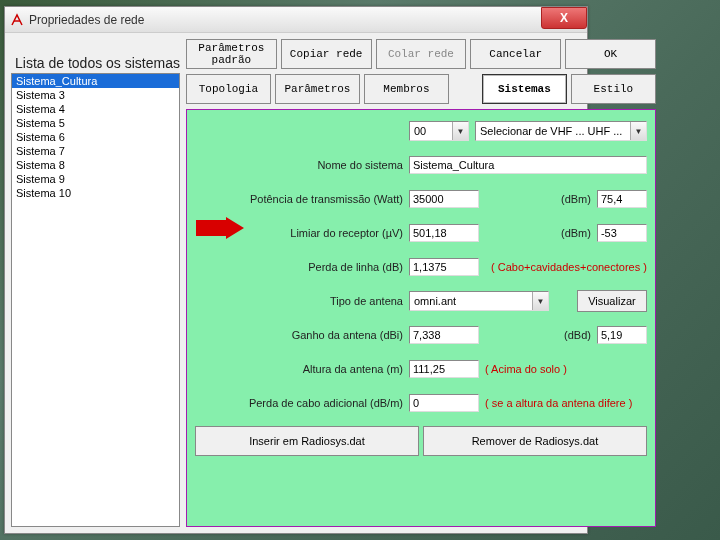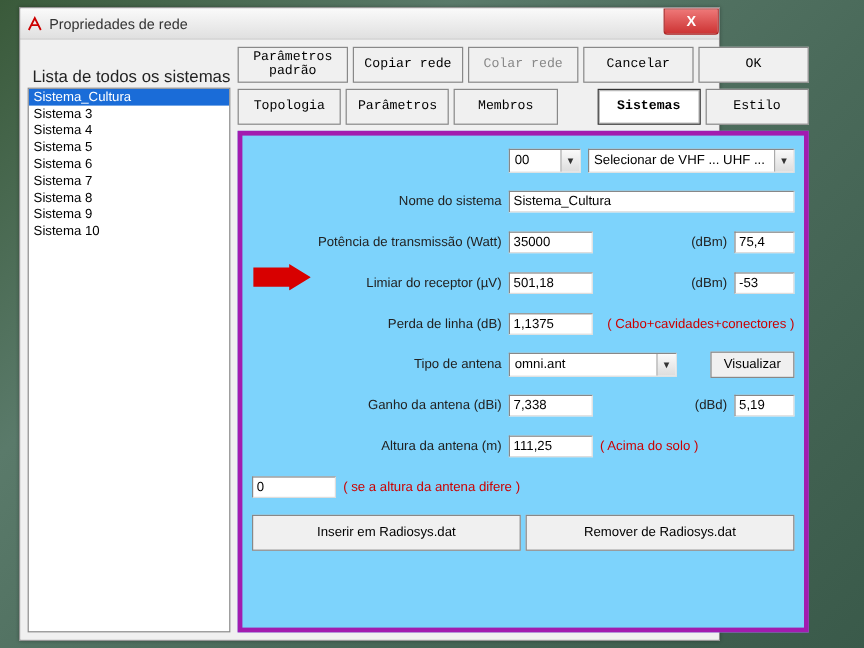--- a/index.html
+++ b/index.html
@@ -15,21 +15,21 @@
     position: relative;
   }
   .outer-bg {
     position: absolute;
     top: 0; left: 0; right: 0; bottom: 0;
     background: linear-gradient(135deg, #3a5a3a 0%, #5a7a6a 30%, #4a6a5a 60%, #3a5a4a 100%);
   }
   .window {
     position: absolute;
     top: 6px;
-    left: 16px;
+    left: 4px;
     width: 584px;
     background: #f0f0f0;
     border: 1px solid #888;
     box-shadow: 0 0 3px rgba(0,0,0,0.3);
   }
   .titlebar {
     height: 26px;
     background: linear-gradient(#fafafa, #e0e0e0);
     border-bottom: 1px solid #ccc;
     display: flex;
@@ -131,24 +131,24 @@
     cursor: default;
   }
   .btn.active {
     border: 1px solid #333;
     font-weight: bold;
     background: #fff;
     box-shadow: inset 0 0 0 1px #bbb;
     margin-left: 29px;
   }
   .form-frame {
-    border: 4px solid #a21caf;
+    border: 1px solid #a21caf;
     flex: 1;
     padding: 4px 8px 8px 8px;
-    background: #7dd3fc;
+    background: #86efac;
     position: relative;
   }
   .form-row {
     display: flex;
     align-items: center;
     height: 34px;
     gap: 6px;
   }
   .form-label {
     text-align: right;
@@ -339,20 +339,21 @@
           <input class="text-input" style="width: 50px;" value="5,19">
         </div>
 
         <div class="form-row">
           <div class="form-label" style="width:208px;">Altura da antena (m)</div>
           <input class="text-input" style="width: 70px;" value="111,25">
           <span class="red-link">( Acima do solo )</span>
         </div>
 
         <div class="form-row">
+          <div class="form-label" style="width:208px;">Perda de cabo adicional (dB/m)</div>
           <input class="text-input" style="width: 70px;" value="0">
           <span class="red-link">( se a altura da antena difere )</span>
         </div>
 
         <div class="bottom-btn-row" style="margin-top:6px;">
           <button class="bottom-btn">Inserir em Radiosys.dat</button>
           <button class="bottom-btn">Remover de Radiosys.dat</button>
         </div>
 
       </div>

